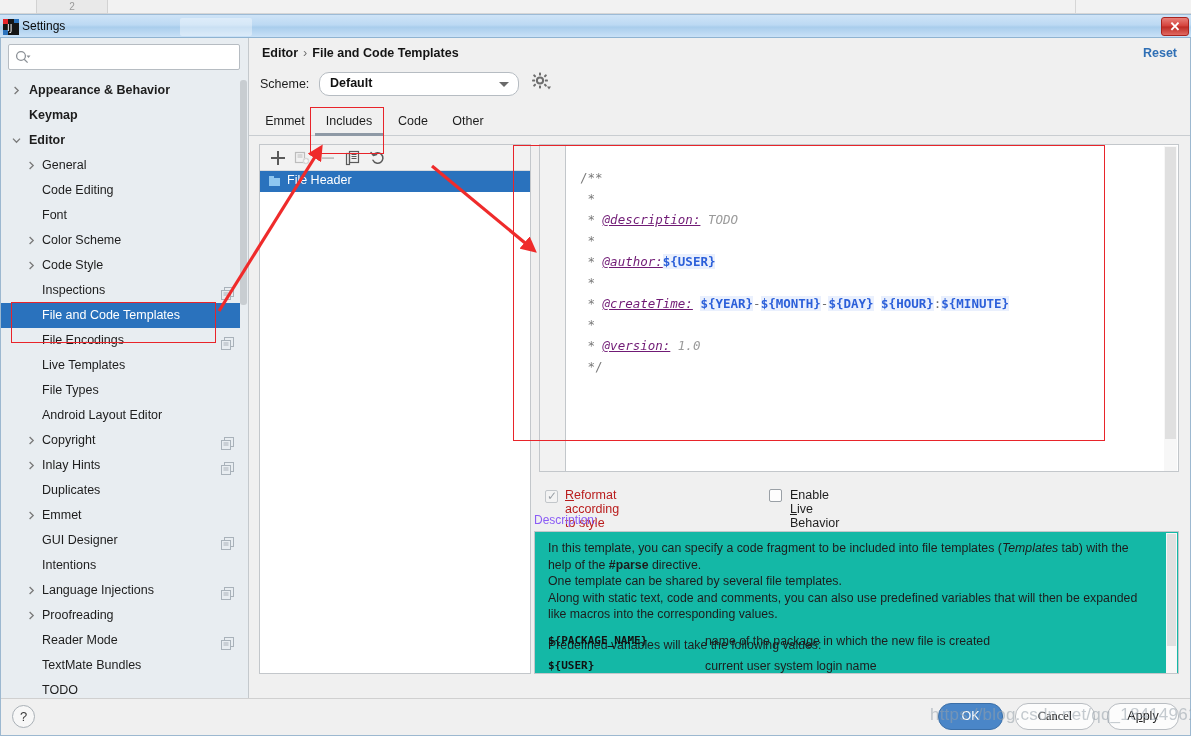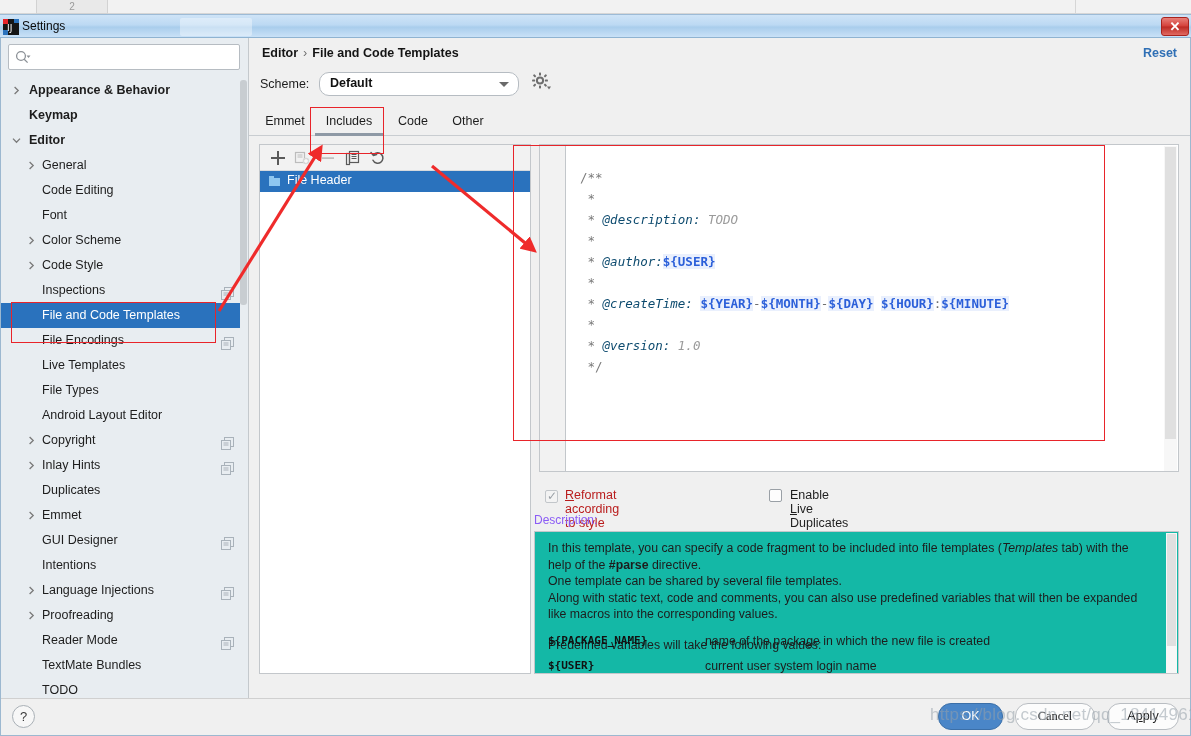--- a/index.html
+++ b/index.html
@@ -214,21 +214,21 @@
     background: #ffffff; border: 1px solid #c3c7cb;
     overflow: hidden;
   }
   .code {
     position: absolute; left: 14px; top: 22px;
     font-family: "DejaVu Sans Mono", monospace; font-size: 12.5px;
     line-height: 21px; color: #7a7a7a; white-space: pre;
   }
   .code .ln { display: block; height: 21px; }
   .code .tag {
-    color: #0c4a6e; font-style: italic; 
+    color: #701a75; font-style: italic; text-decoration: underline;
   }
   .code .todo { color: #9a9a9a; font-style: italic; }
   .code .var {
     color: #2b5fd9; font-weight: bold; background: #eaf0fd;
   }
   .code .punct { color: #6f6f6f; }
   .editor-scroll {
     position: absolute; right: 1px; top: 1px; width: 13px; height: 326px;
     background: #f7f7f7;
   }
@@ -607,21 +607,21 @@
 
       <div class="cb-row">
         <div class="cb disabled" style="left:296px; top:452px;">
           <span class="tick">✓</span>
         </div>
         <div class="cb-label disabled" style="left:316px; top:450px;">
           <u>R</u><span>eformat according to style</span>
         </div>
         <div class="cb" style="left:520px; top:451px;"></div>
         <div class="cb-label" style="left:541px; top:450px;">
-          <span>Enable </span><u>L</u><span>ive Duplicates</span>
+          <span>Enable </span><u>L</u><span>ive Behavior</span>
         </div>
       </div>
 
     </div>
 
     <div class="desc-label">Description:</div>
     <div class="desc-box">
       <div class="desc-inner">
         <span>In this template, you can specify a code fragment to be included into file templates (</span><i>Templates</i><span> tab) with the help of the </span><b>#parse</b><span> directive.</span><br>
         <span>One template can be shared by several file templates.</span><br>

